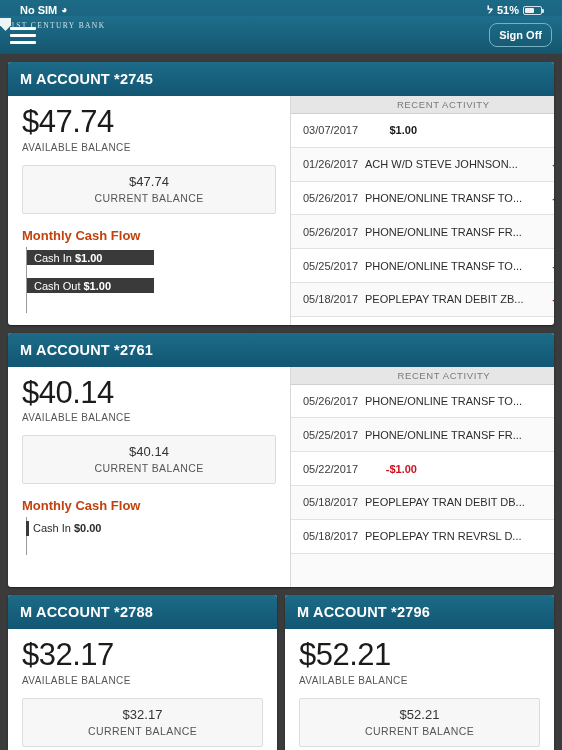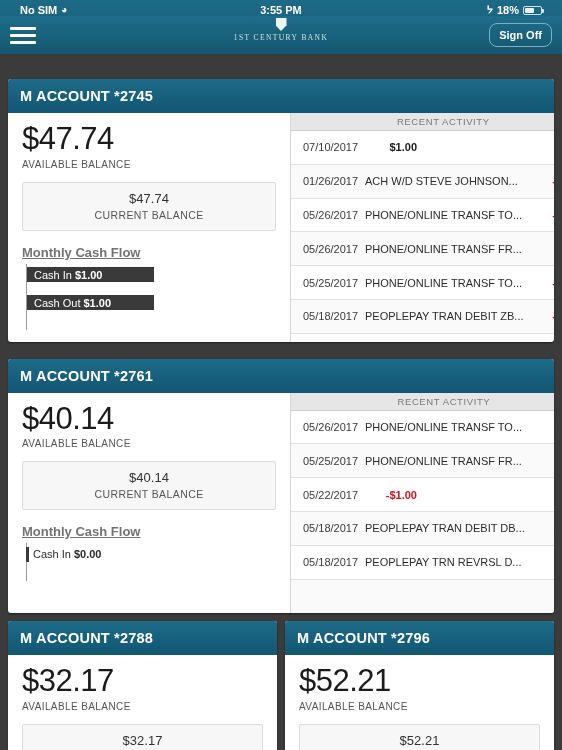--- a/index.html
+++ b/index.html
@@ -51,21 +51,21 @@
     background:linear-gradient(to bottom,#1e6e8b,#14566f);
     display:flex; align-items:center;
     padding:0 10px;
     position:relative;
   }
   .hamburger { width:26px; height:20px; display:flex; flex-direction:column;
     justify-content:center; gap:4px; cursor:pointer; }
   .hamburger span { display:block; height:3px; background:#fff; border-radius:1px; }
   .brand {
     position:absolute; left:0; right:0; top:2px;
-    display:flex; flex-direction:column; align-items:center;
+    display:flex; flex-direction:row; align-items:center;
     pointer-events:none;
   }
   .shield {
     width:11px; height:13px; background:#eef5f7;
     clip-path:polygon(0 0,100% 0,100% 55%,50% 100%,0 55%);
     margin-bottom:2px;
   }
   .brand-name {
     font-family:"Liberation Serif", serif;
     font-size:7.5px; letter-spacing:1.4px;
@@ -81,21 +81,21 @@
   
   .content { padding:8px; }
   .row { display:flex; gap:8px; }
   .card {
     background:#fff;
     border-radius:3px;
     overflow:hidden;
     margin-bottom:8px;
     box-shadow:0 1px 2px rgba(0,0,0,.45);
   }
-  .card.full { width:100%;margin-top:17px; }
+  .card.full { width:100%; }
   .card.half { width:calc(50% - 4px); }
   .card-head {
     background:linear-gradient(to bottom,#1c6b88,#125673);
     color:#fff;
     font-size:14.5px; font-weight:bold;
     padding:9px 12px;
     letter-spacing:.2px;
   }
   .card-body { display:flex; }
   .pane-left { width:282px; padding:10px 14px 12px; flex:none; }
@@ -108,21 +108,21 @@
   .curbox {
     margin-top:12px;
     border:1px solid #dcdcdc; background:#f7f7f7;
     border-radius:2px;
     text-align:center;
     padding:8px 4px 9px;
   }
   .curbox .amt { font-size:13px; color:#333; }
   .curbox .lbl { font-size:10.5px; color:#555; letter-spacing:.4px; margin-top:3px; }
 
-  .cf-title { font-size:13px; font-weight:bold; color:#737373; margin-top:14px;text-decoration:underline; }
+  .cf-title { font-size:13px; font-weight:bold; color:#c2410c; margin-top:14px; }
   .cfchart { position:relative; padding-left:4px; margin-top:4px; }
   .axis {
     position:absolute; left:4px; top:0; bottom:0;
     width:1px; background:#9a9a9a;
   }
   .bar-row { height:22px; display:flex; align-items:center; margin-bottom:6px; }
   .bar {
     background:#3a3a3a; height:15px;
     display:flex; align-items:center;
     padding:0 8px; color:#fff; font-size:11px; white-space:nowrap;
@@ -163,24 +163,23 @@
 </head>
 <body>
 
 <div class="screen">
 
   <div class="statusbar">
     <div class="sb-left">
       <span>No SIM</span>
       <span class="wifi-icon">◕</span>
     </div>
-    <div class="sb-center">3:55 PM</div>
     <div class="sb-right">
       <span class="bt-icon">ᔭ</span>
-      <span>18%</span>
+      <span>51%</span>
       <span class="battery">
           <span class="fill"></span>
         </span>
     </div>
   </div>
 
   <div class="navbar">
     <div class="hamburger">
       <span></span>
         <span></span>
@@ -219,21 +218,21 @@
                 <span>Cash Out</span>
                   <b>$1.00</b>
               </div>
             </div>
             <div class="cf-pad"></div>
           </div>
         </div>
         <div class="pane-right">
           <div class="act-head">RECENT ACTIVITY</div>
           <div class="act-row">
-            <span class="act-date">07/10/2017</span>
+            <span class="act-date">03/07/2017</span>
             <span class="act-amt pos">$1.00</span>
           </div>
           <div class="act-row">
             <span class="act-date">01/26/2017</span>
             <span class="act-desc">ACH W/D STEVE JOHNSON...</span>
             <span class="act-amt neg">-$1.00</span>
           </div>
           <div class="act-row">
             <span class="act-date">05/26/2017</span>
             <span class="act-desc">PHONE/ONLINE TRANSF TO...</span>

